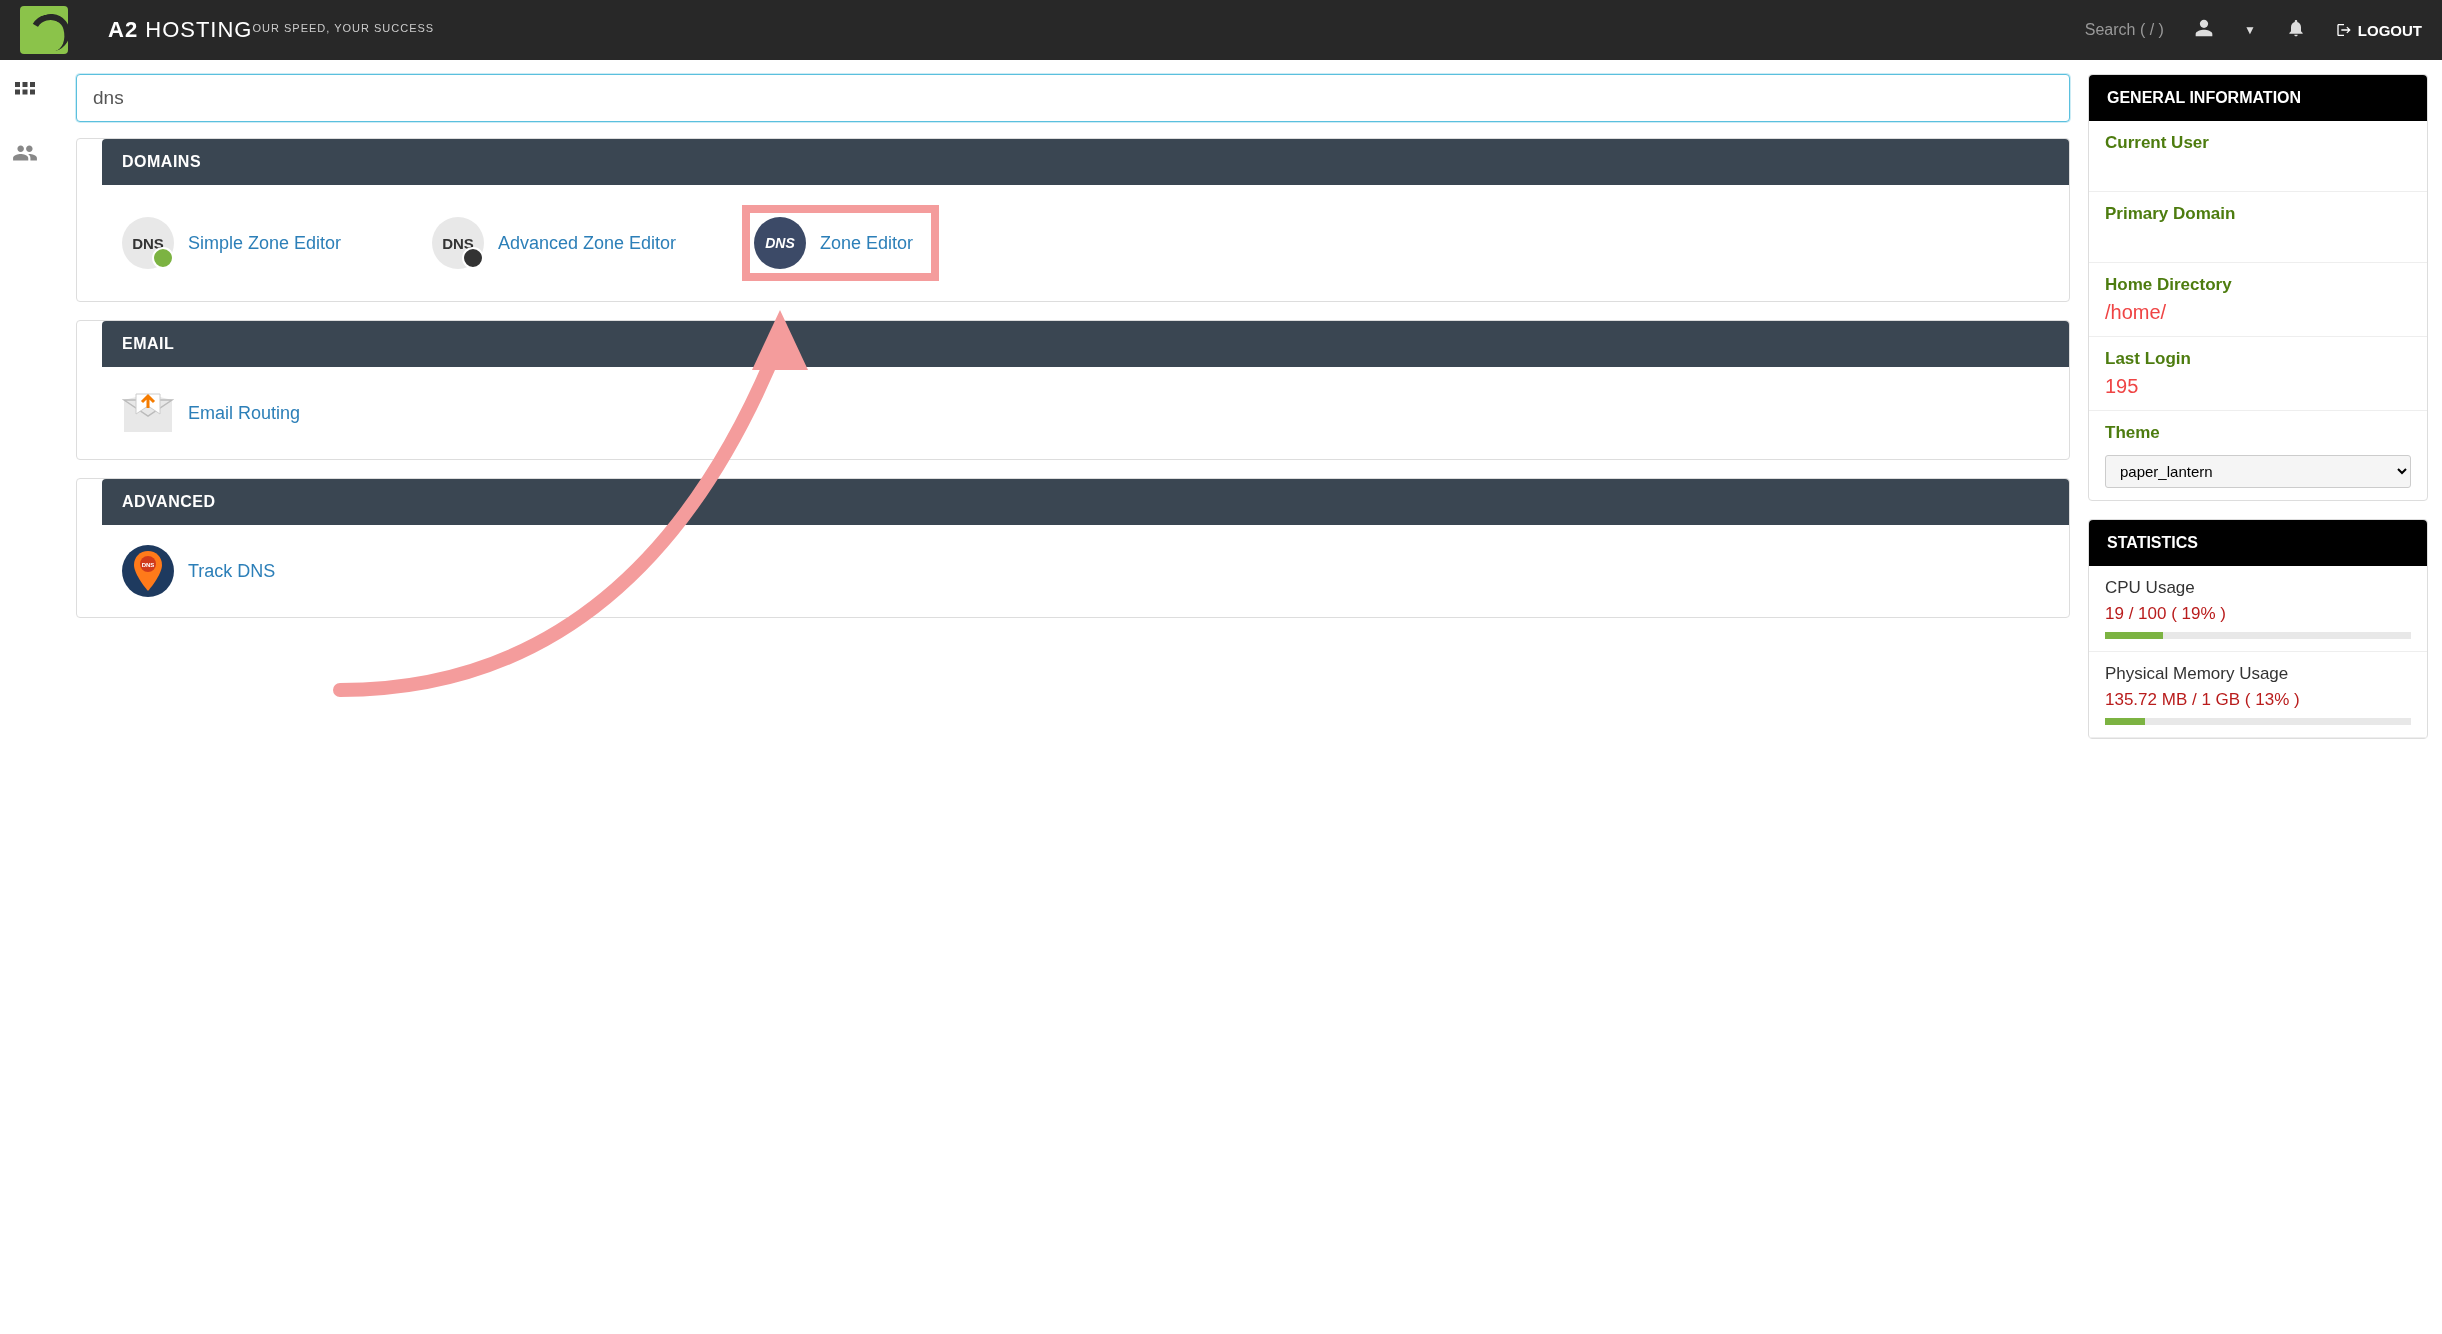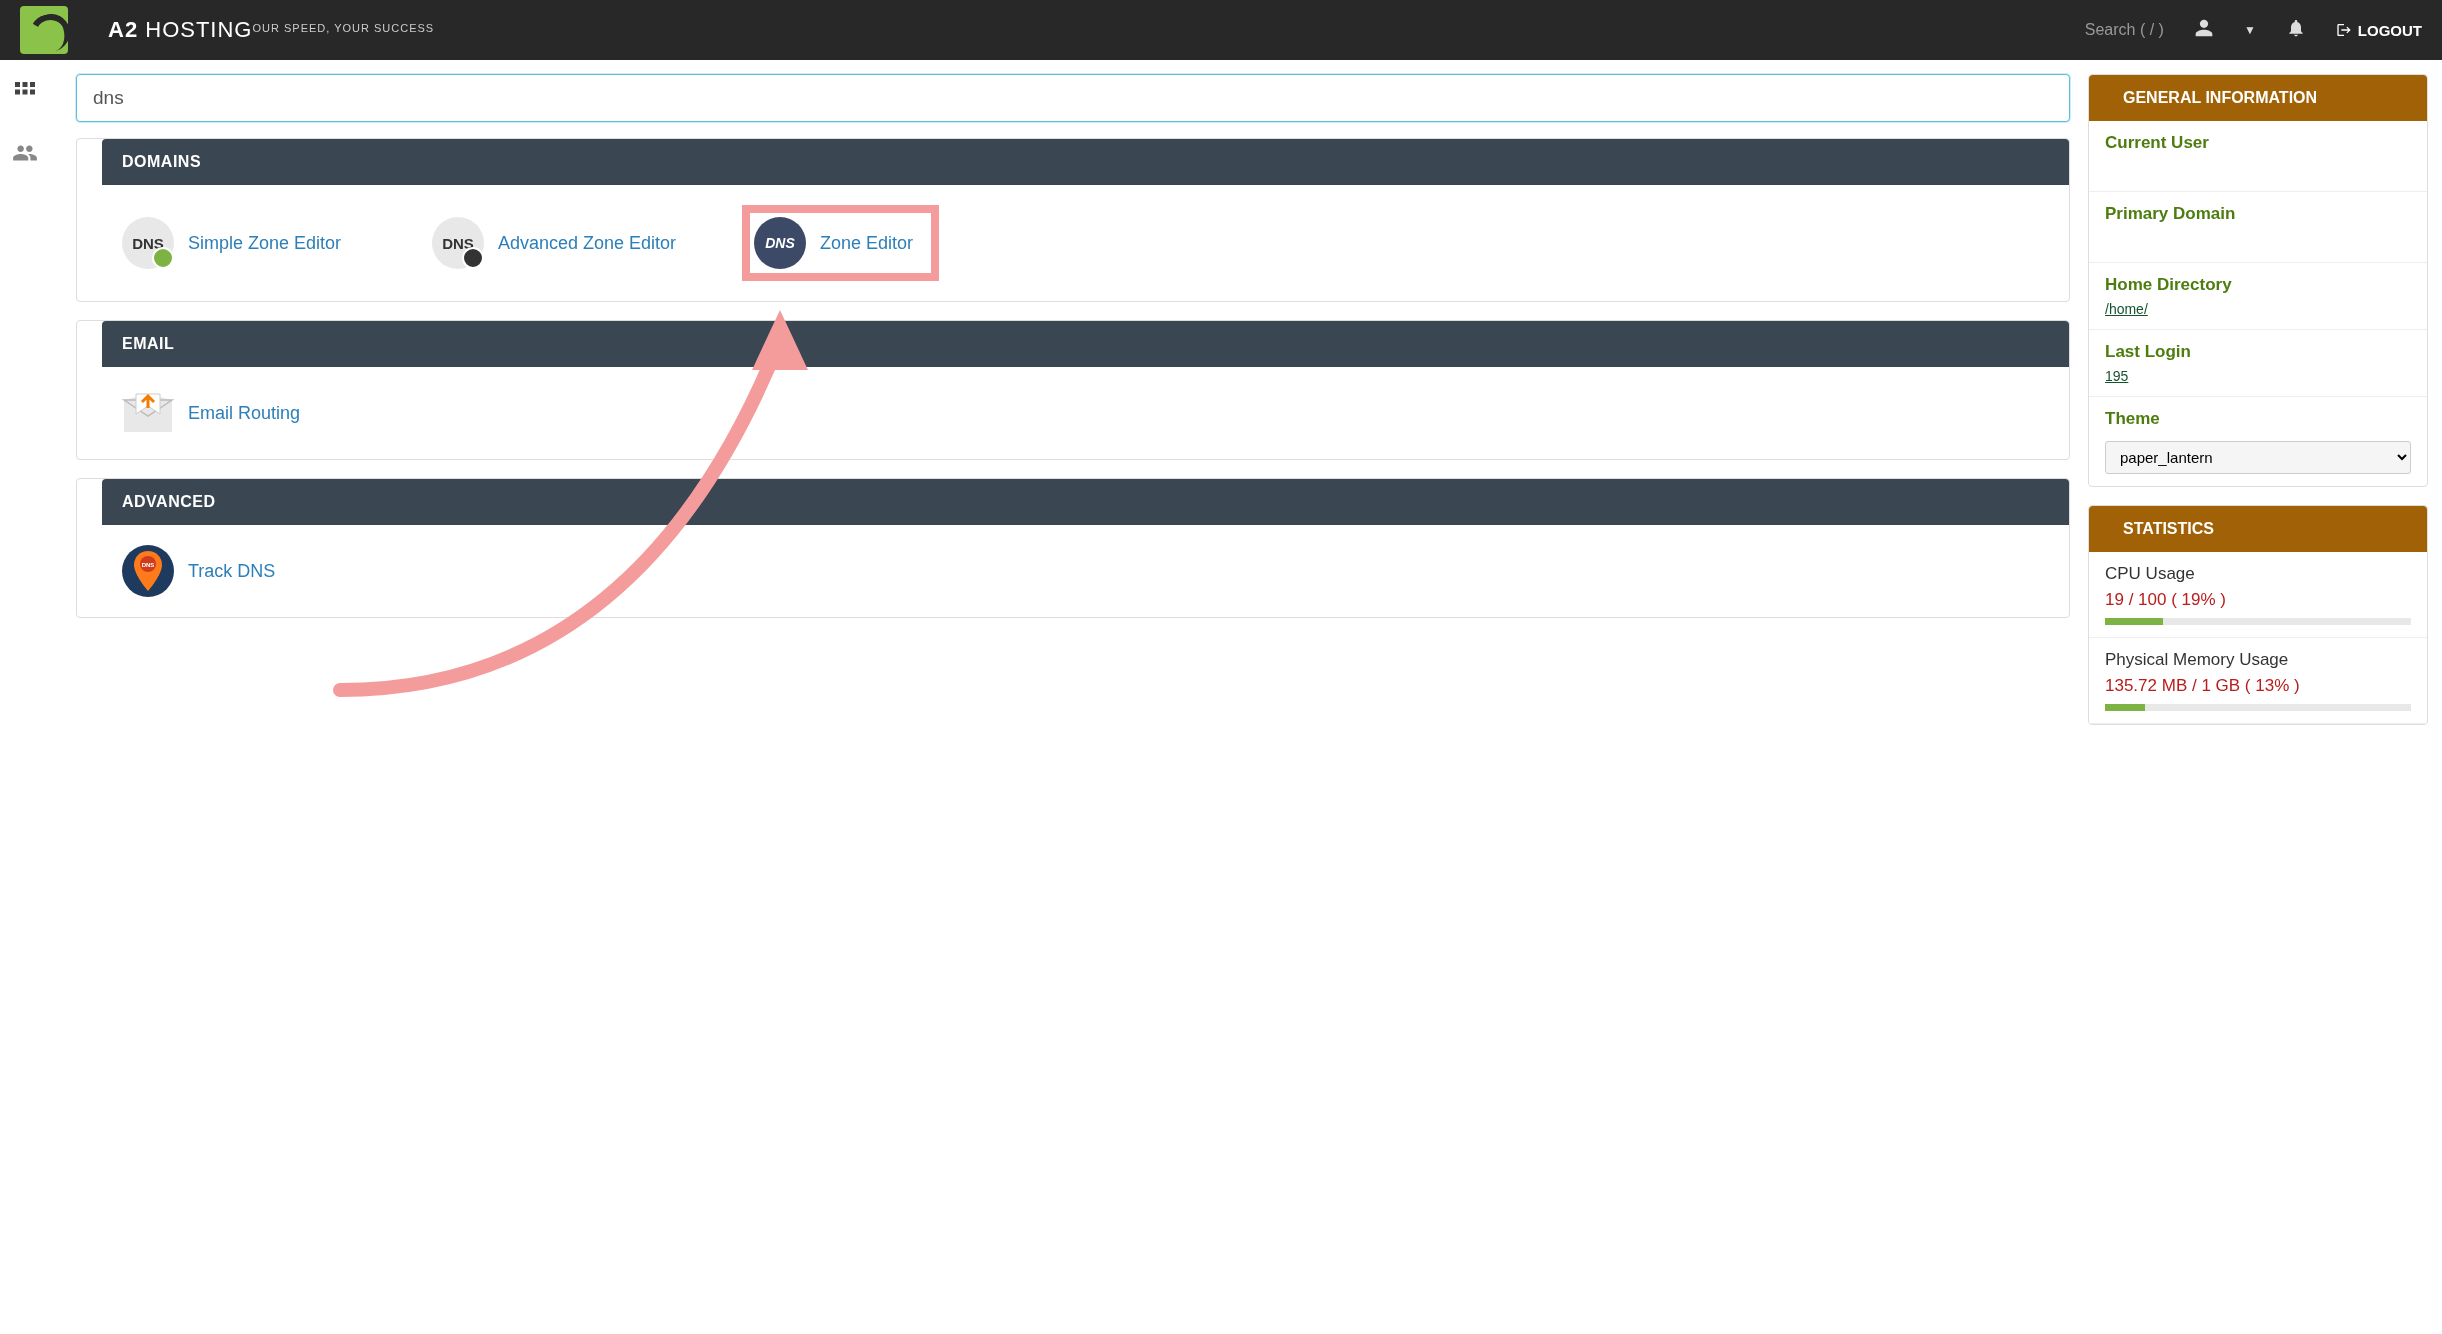--- a/index.html
+++ b/index.html
@@ -45,25 +45,25 @@
 .tool-icon-dns-adv::after { content: ''; position: absolute; bottom: 0; right: 0; width: 18px; height: 18px; background: #333; border-radius: 50%; border: 2px solid #fff; }
 .tool-icon-zone { background: #3c4a67; color: #fff; font-weight: 900; font-size: 14px; font-style: italic; }
 .tool-icon-email { background: transparent; border-radius: 0; position: relative; }
 .tool-icon-email svg { width: 52px; height: 42px; }
 .tool-icon-track { background: #1e3a5f; position: relative; }
 .tool-icon-track svg { width: 36px; height: 44px; }
 .tool-label { color: #2c7fb8; font-size: 18px; }
 
 
 .side-panel { border: 1px solid #ddd; border-radius: 4px; margin-bottom: 18px; background: #fff; }
-.side-header { background: #a16207; color: #fff; padding: 14px 34px; font-size: 16px; font-weight: 600; border-radius: 4px 4px 0 0; }
+.side-header { background: #000000; color: #fff; padding: 14px 18px; font-size: 16px; font-weight: 600; border-radius: 4px 4px 0 0; }
 .info-row { padding: 12px 16px; border-bottom: 1px solid #eee; }
 .info-row:last-child { border-bottom: none; }
 .info-label { font-weight: 700; font-size: 17px; color: #4d7c0f; margin-bottom: 6px; }
-.info-value { font-size: 14px; color: #14532d; text-decoration: underline; }
+.info-value { font-size: 20px; color: #ef4444; }
 .info-row.empty .info-value { min-height: 20px; }
 .theme-select { width: 100%; padding: 6px 10px; font-size: 15px; border: 1px solid #ccc; background: #f5f5f5; border-radius: 3px; margin-top: 6px; }
 .server-link { display: block; padding: 14px 16px; color: #2c7fb8; font-size: 17px; cursor: pointer; }
 
 
 .stat-row { padding: 12px 16px; border-bottom: 1px solid #eee; }
 .stat-label { font-size: 17px; color: #333; margin-bottom: 6px; }
 .stat-value { font-size: 17px; color: #b91c1c; margin-bottom: 8px; }
 .progress { width: 100%; height: 7px; background: #e8e8e8; border-radius: 0; overflow: hidden; }
 .progress-bar { height: 100%; background: #7cb342; }

